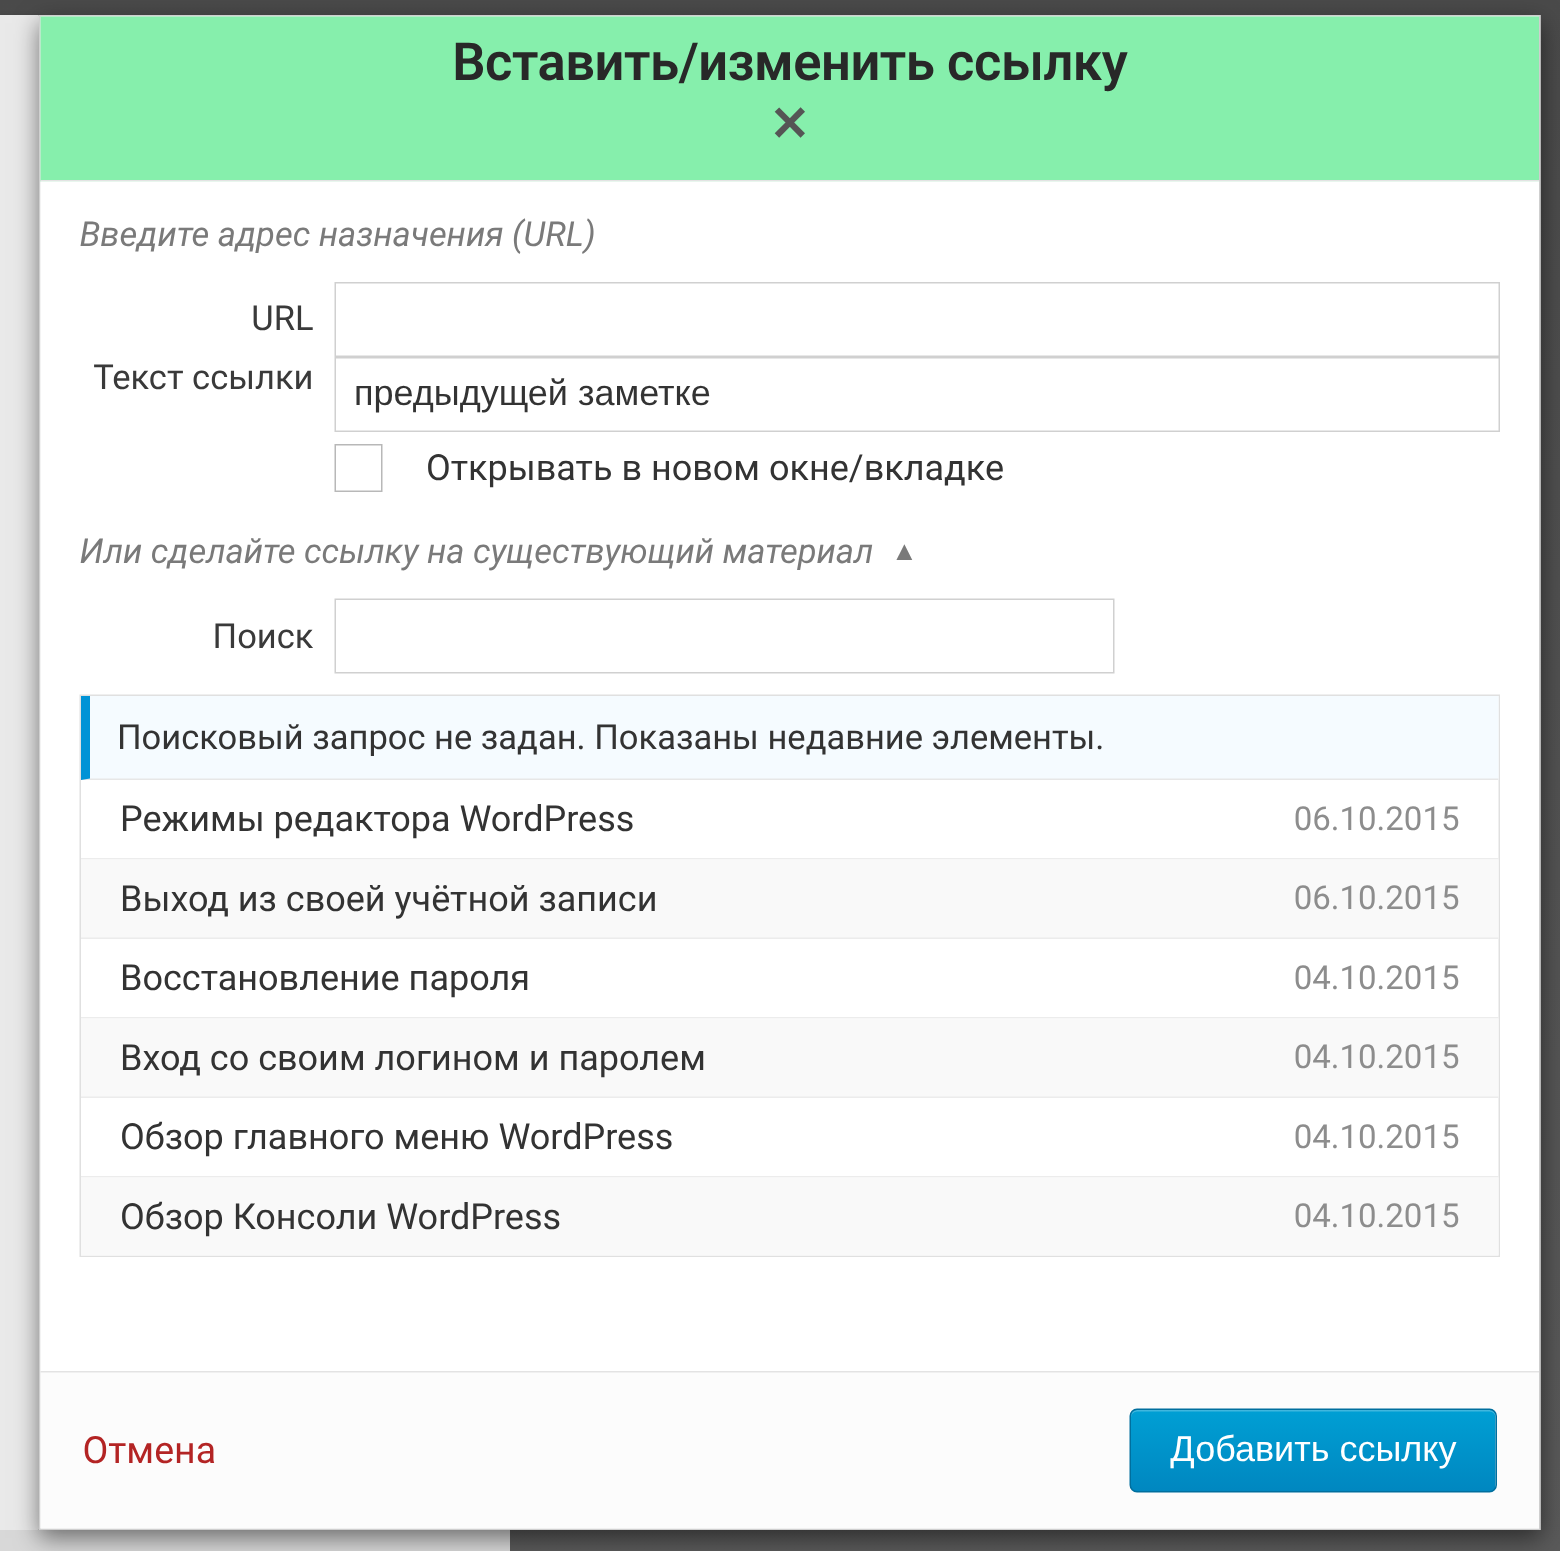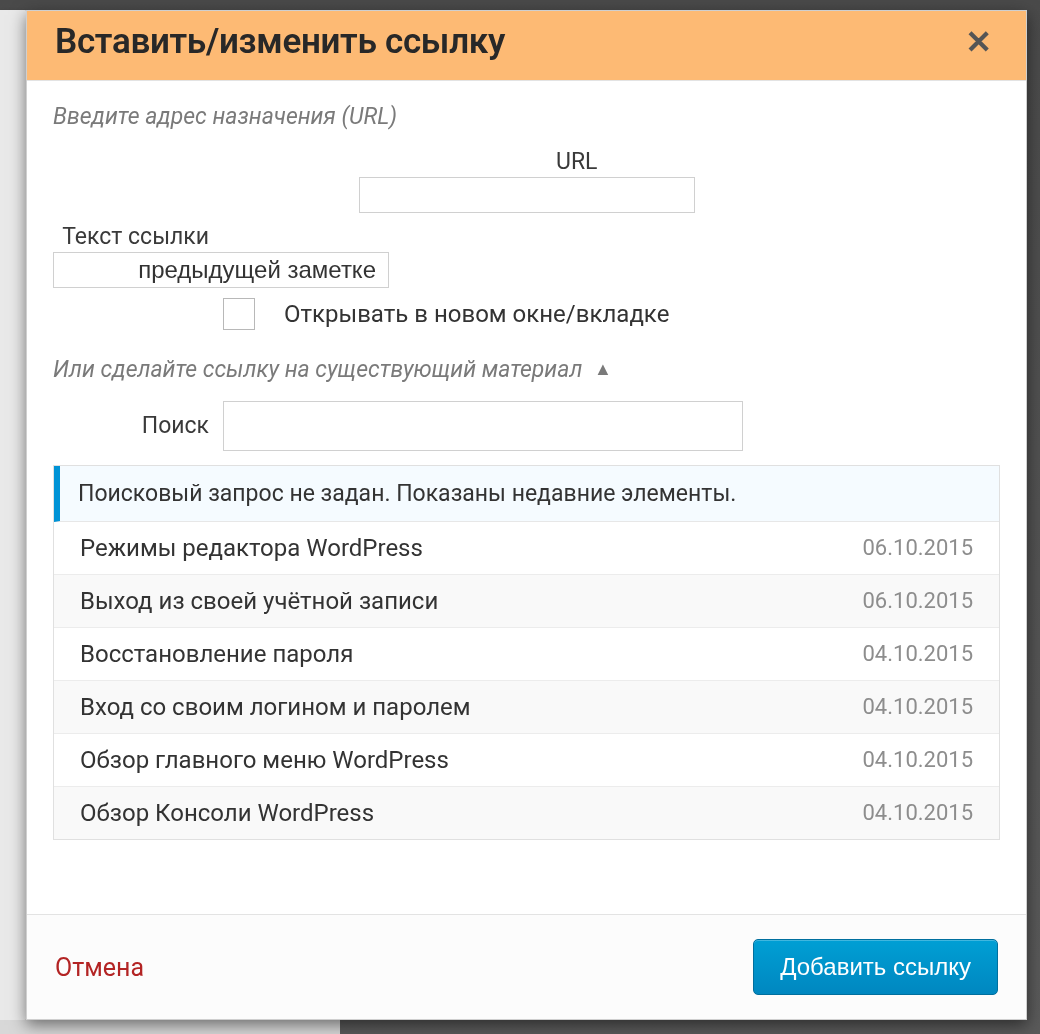--- a/index.html
+++ b/index.html
@@ -40,21 +40,22 @@
     display: flex;
     flex-direction: column;
   }
 
   .modal-header {
     display: flex;
     align-items: center;
     justify-content: space-between;
     padding: 10px 28px 18px 28px;
     border-bottom: 1px solid #e3e3e3;
-    background: #fdba74;
+    background: #86efac;
+    flex-direction: column;
   }
   .modal-title {
     font-size: 35px;
     font-weight: 600;
     color: #282828;
     letter-spacing: -0.3px;
   }
   .close-x {
     font-size: 32px;
     line-height: 1;
@@ -82,46 +83,44 @@
     margin-left: 6px;
     font-style: normal;
     font-size: 18px;
     color: #7a7a7a;
     vertical-align: 2px;
   }
 
   .field-row {
     display: flex;
     align-items: center;
-    margin-bottom: 10px;
-    flex-direction: column;
+    margin-bottom: 0;
   }
   .field-row.align-top { align-items: flex-start; }
   .field-label {
     width: 170px;
     min-width: 170px;
     text-align: right;
     padding-right: 14px;
     color: #3a3a3a;
     font-size: 23px;
     line-height: 1.25;
   }
   .field-input {
     flex: 1 1 auto;
   }
   input[type="text"].txt {
     width: 100%;
-    height: 36px;
+    height: 50px;
     font-size: 24px;
     color: #333;
     padding: 6px 12px;
     border: 1px solid #d0d0d0;
     background: #fff;
     outline: none;
-    text-align: right;
   }
 
   .checkbox-row {
     display: flex;
     align-items: center;
     margin: 8px 0 26px 170px;
     gap: 29px;
   }
   .chk {
     width: 32px; height: 32px;

